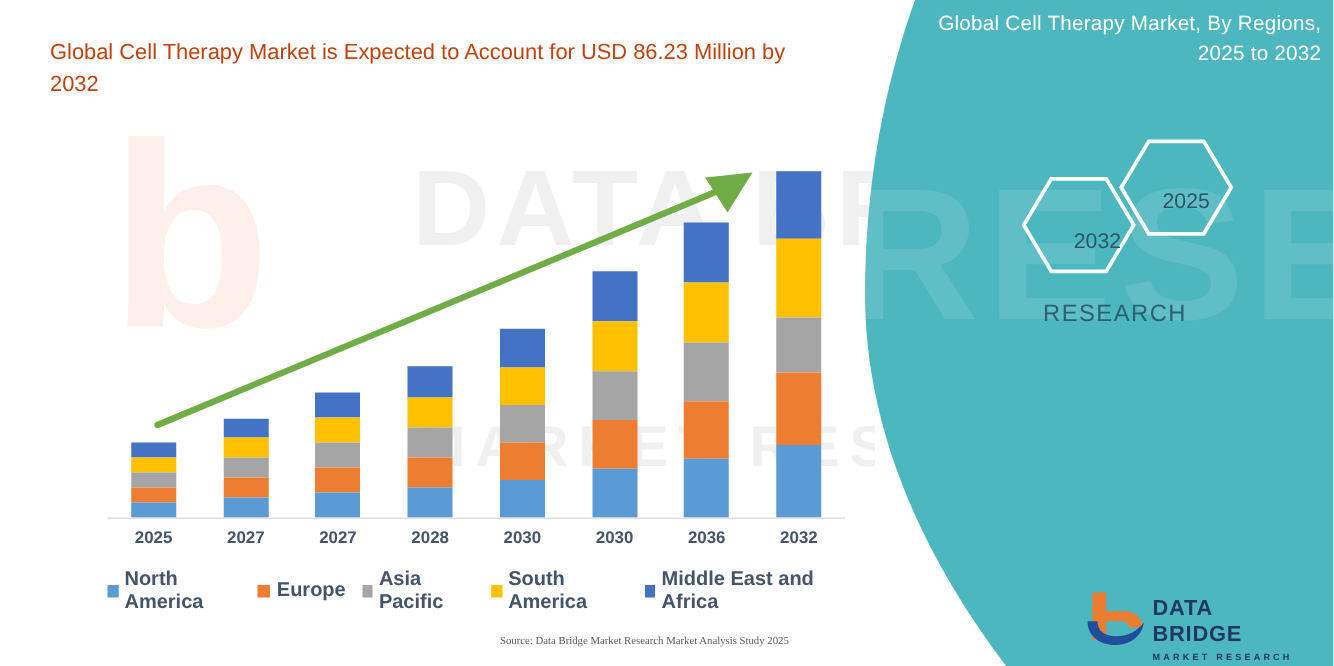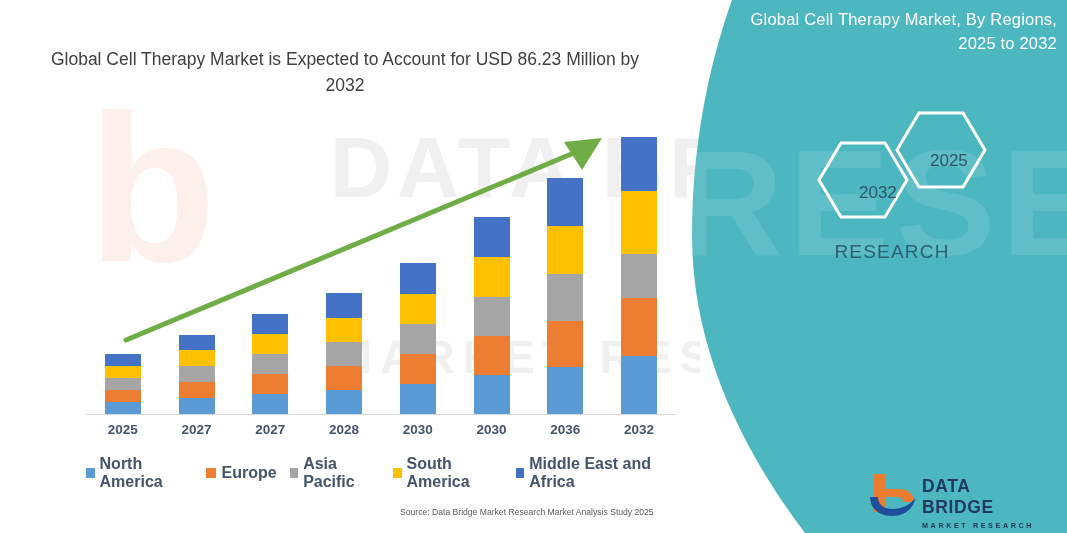--- a/index.html
+++ b/index.html
@@ -20,22 +20,22 @@
   .rp-wm{position:absolute;top:128px;left:-12px;font-size:150px;font-weight:700;
          color:rgba(255,255,255,.10);letter-spacing:6px;line-height:1;pointer-events:none;}
 
   
   .logo{position:absolute;left:866px;top:472px;width:180px;height:48px;}
   .logo-text{position:absolute;left:56px;top:4px;}
   .logo-name{color:#1f3864;font-size:17.5px;font-weight:700;letter-spacing:.6px;}
   .logo-sub{color:#1f3864;font-size:7.2px;font-weight:700;letter-spacing:2.6px;margin-top:3px;}
 
   
-  .chart-title{position:absolute;top:46px;left:40px;width:610px;text-align:center;
-               color:#404040;font-size:17.5px;line-height:1.5;}
+  .chart-title{position:absolute;top:28px;left:40px;width:610px;
+               color:#c2410c;font-size:17.5px;line-height:1.5;}
 
   .watermark{position:absolute;left:0;top:0;width:700px;height:533px;pointer-events:none;
              overflow:hidden;}
   .wm-line{position:absolute;color:#f0f0f0;font-weight:700;white-space:nowrap;}
   .wm-l1{top:118px;left:330px;font-size:86px;letter-spacing:5px;}
   .wm-l2{top:330px;left:334px;font-size:46px;letter-spacing:8px;}
   .wm-b{position:absolute;left:88px;top:84px;font-size:210px;font-weight:700;
         color:#fdf0ea;line-height:1;}
 
   .plot{position:absolute;left:86px;top:120px;width:590px;height:295px;}
@@ -52,21 +52,21 @@
   .arrow{position:absolute;left:86px;top:120px;width:590px;height:295px;pointer-events:none;}
 
   .legend{position:absolute;top:455px;left:86px;width:590px;display:flex;
           justify-content:center;align-items:center;gap:13px;}
   .lg-item{display:flex;align-items:center;gap:5px;}
   .lg-sw{width:10px;height:10px;display:inline-block;}
   .lg-tx{color:#44546a;font-size:16px;font-weight:700;}
 
   .footer{position:absolute;top:507px;left:0;width:700px;height:20px;}
   .ft-left{position:absolute;left:86px;top:0;color:#5a5a5a;font-family:"Liberation Serif",serif;font-size:8.6px;}
-  .ft-right{position:absolute;left:400px;top:0;color:#5a5a5a;font-family:Liberation Sans, sans-serif;font-size:8.6px;}
+  .ft-right{position:absolute;left:400px;top:0;color:#5a5a5a;font-family:Liberation Serif, serif;font-size:8.6px;}
 </style>
 </head>
 <body>
 
 <div id="root">
 
   <div class="watermark">
     <div class="wm-b">b</div>
     <div class="wm-line wm-l1">DATA BRIDGE</div>
     <div class="wm-line wm-l2">MARKET RESEARCH</div>

